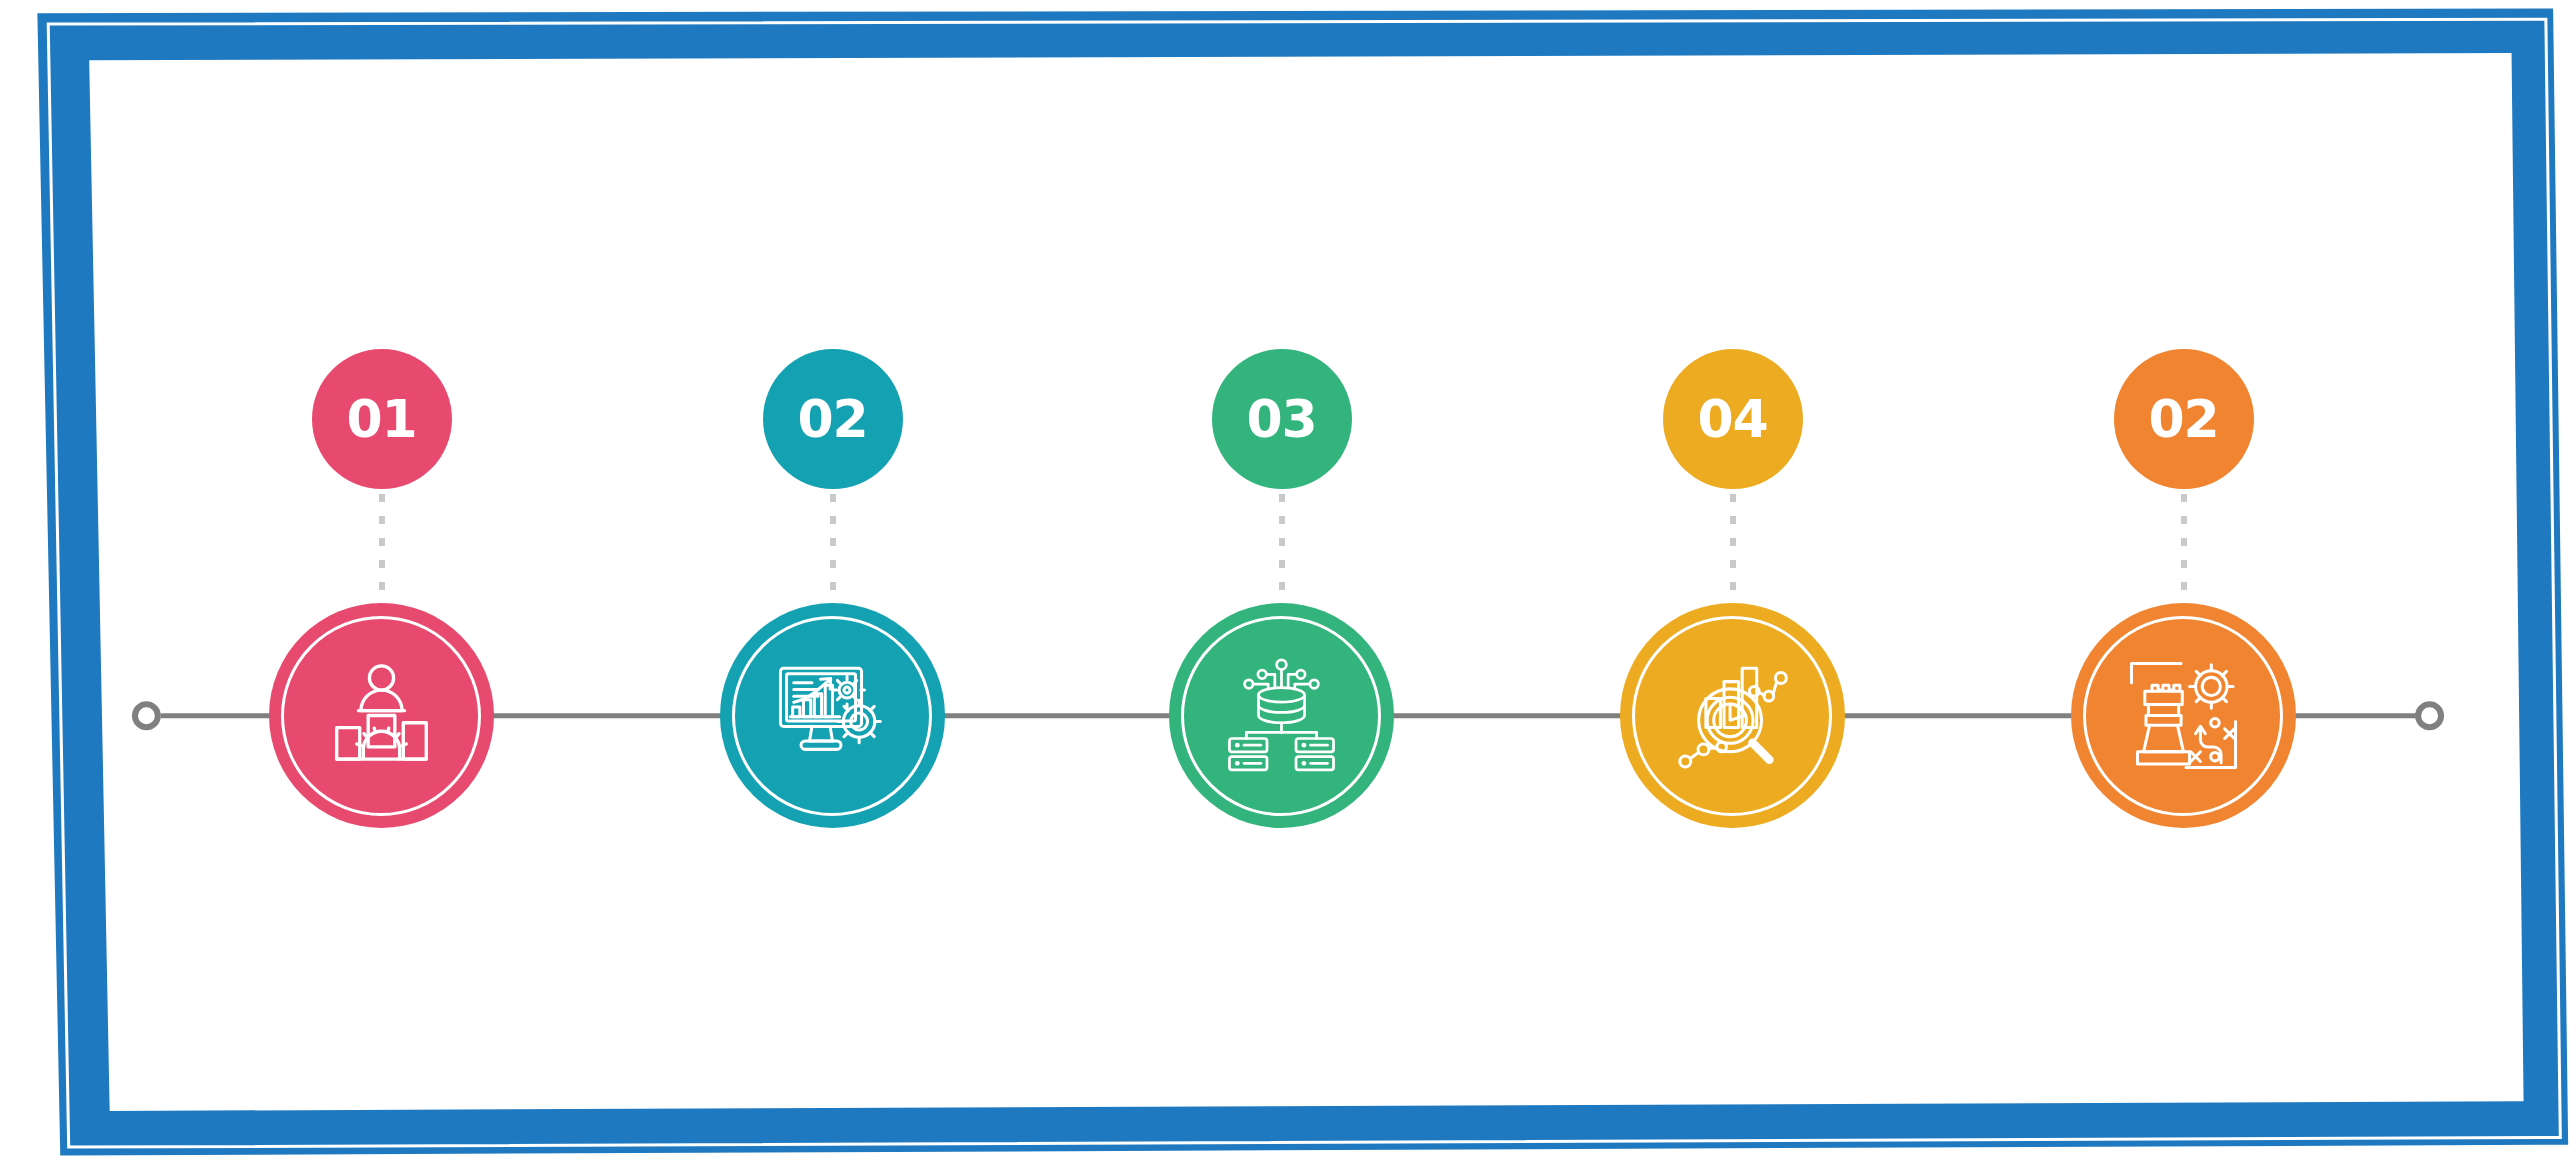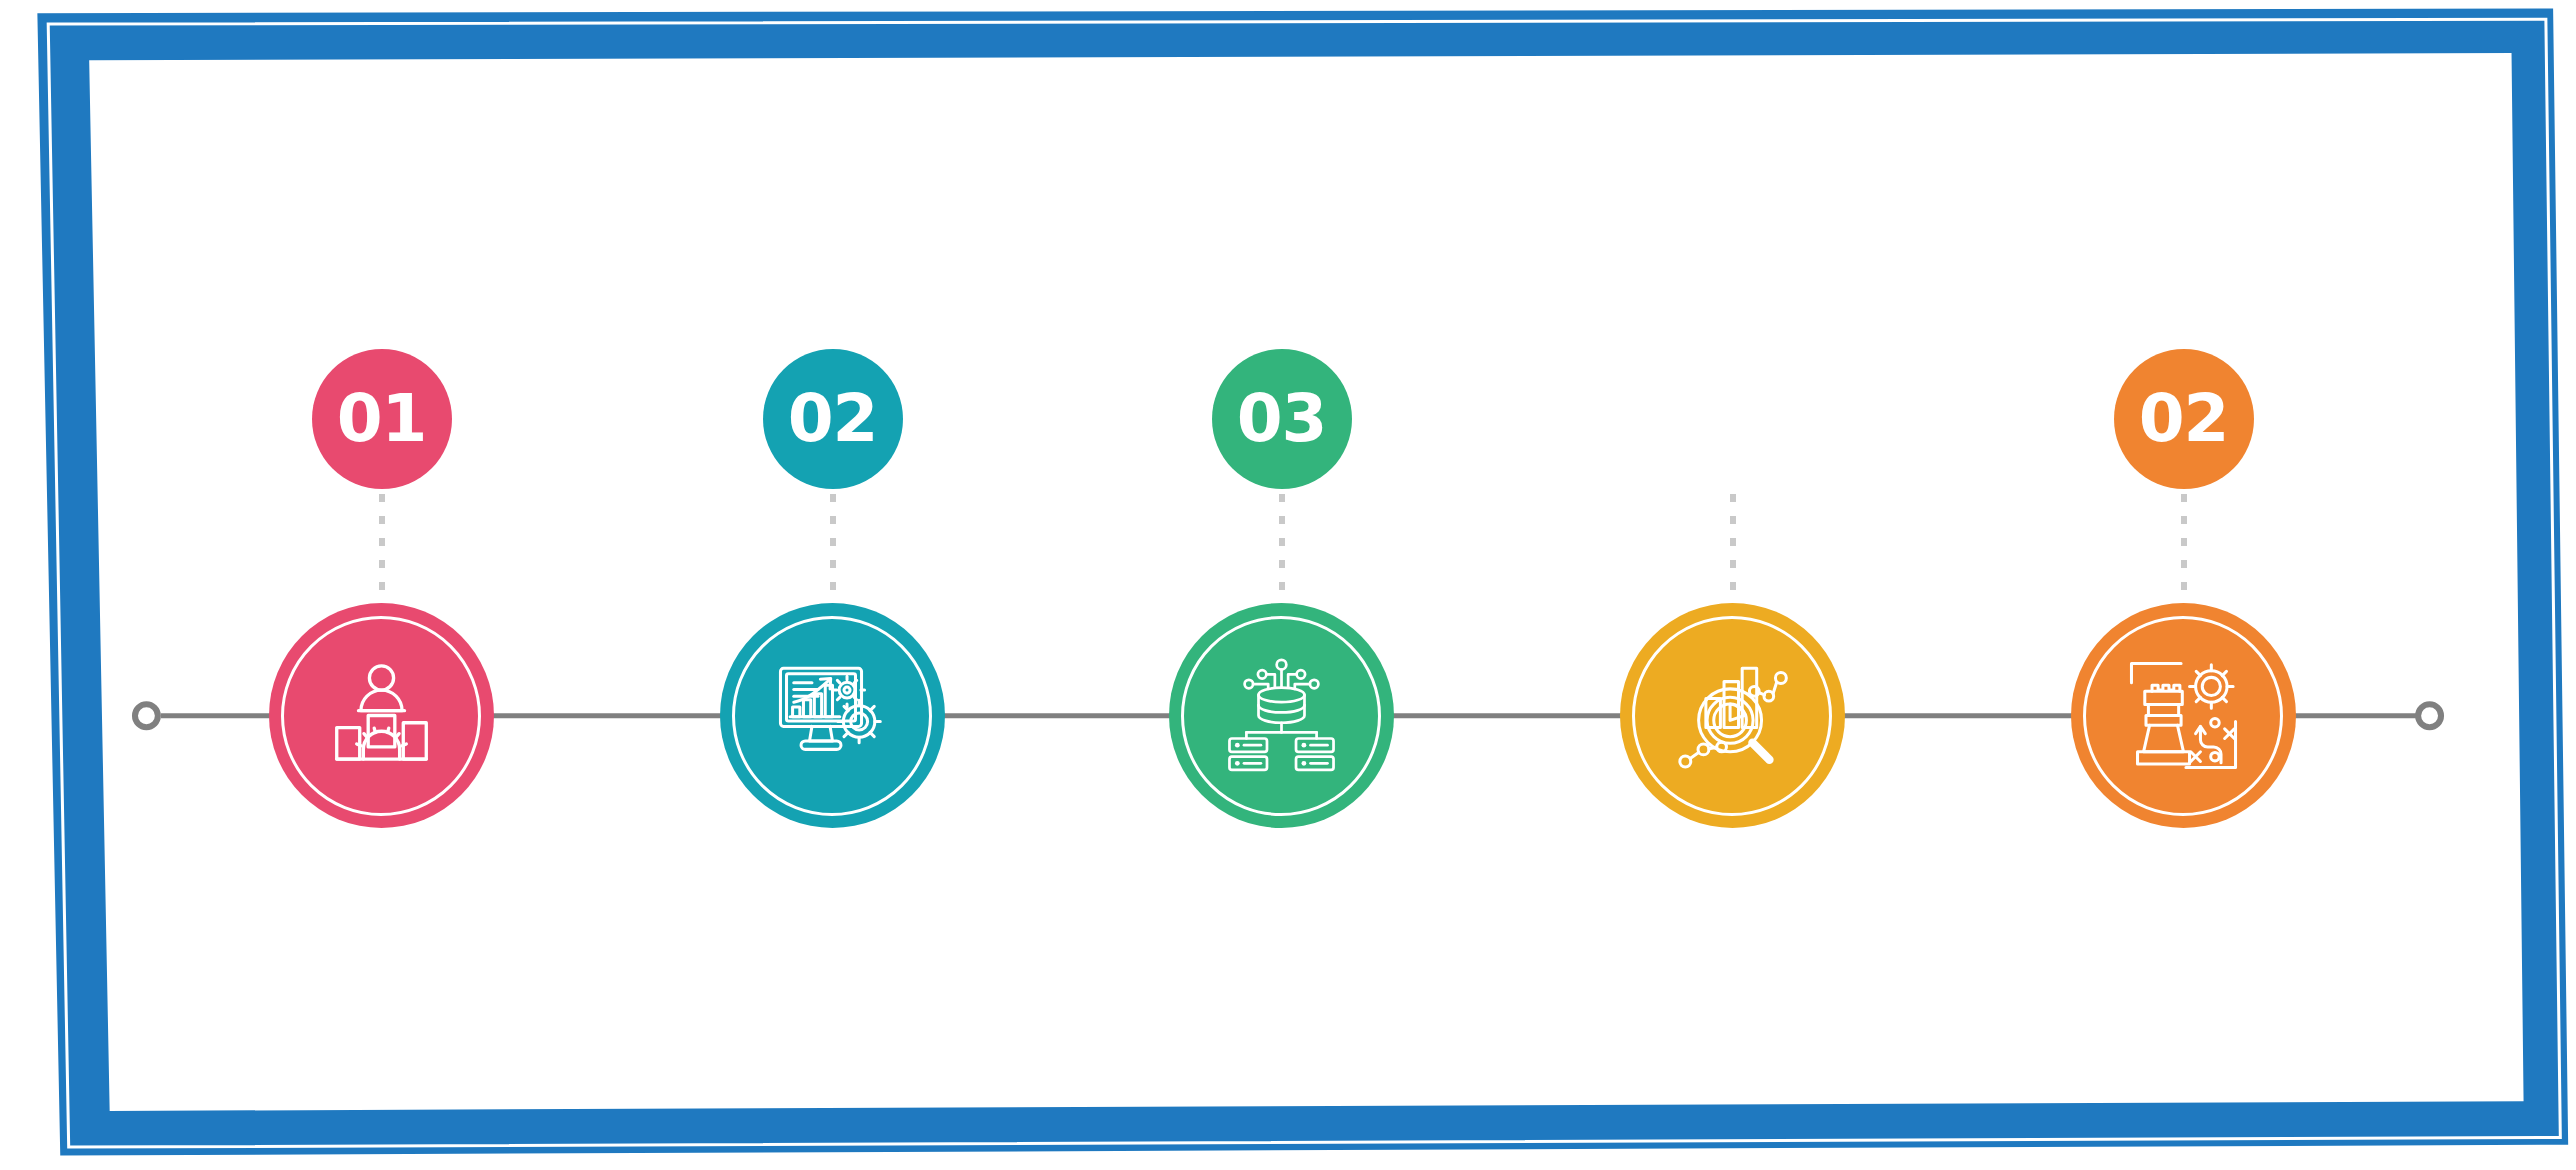--- a/index.html
+++ b/index.html
@@ -57,21 +57,21 @@
     width: 140px;
     height: 140px;
     border-radius: 50%;
     display: flex;
     align-items: center;
     justify-content: center;
     box-sizing: border-box;
   }
   .num-badge-text {
     color: #ffffff;
-    font-size: 66px;
+    font-size: 52px;
     font-weight: bold;
     letter-spacing: -1.2px;
     line-height: 1;
     font-family: "DejaVu Sans", sans-serif;
     user-select: none;
   }
 
   .connector {
     position: absolute;
     left: 50%;
@@ -255,20 +255,23 @@
           <line x1="38" y1="179" x2="66" y2="179"></line>
           <rect x="124" y="168" width="62" height="22" rx="4"></rect>
           <circle cx="137" cy="179" r="4" fill="#ffffff" stroke="none"></circle>
           <line x1="148" y1="179" x2="176" y2="179"></line>
         </svg>
       </div>
     </div>
   </div>
 
   <div class="step" style="left:1733px;">
+    <div class="num-badge" style="background:#edab22;">
+      <span class="num-badge-text">04</span>
+    </div>
     <div class="connector"></div>
     <div class="icon-circle" style="background:#edab22;">
       <div class="icon-ring"></div>
       <div class="icon-art">
         <svg viewBox="0 0 200 200" fill="none" stroke="#ffffff" stroke-width="5" stroke-linecap="round" stroke-linejoin="round">
 
           <rect x="56" y="72" width="24" height="48"></rect>
           <rect x="86" y="44" width="24" height="76"></rect>
           <rect x="116" y="22" width="24" height="98"></rect>
 

